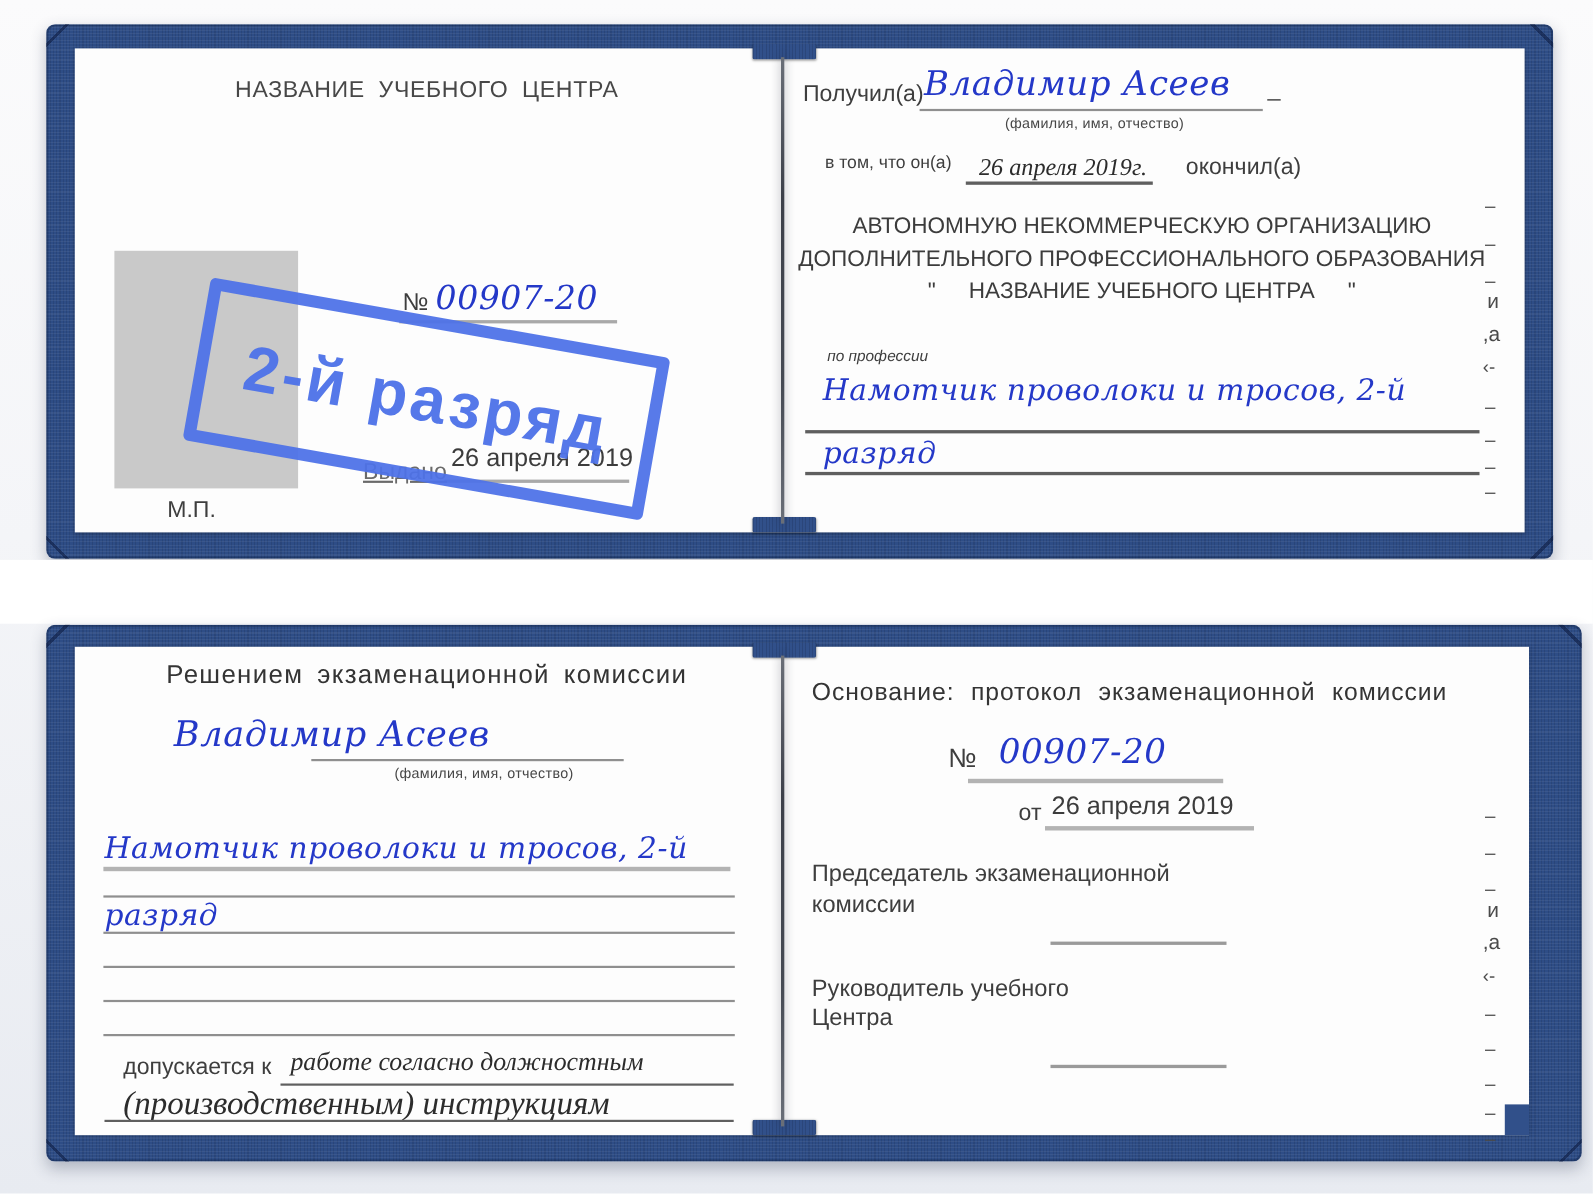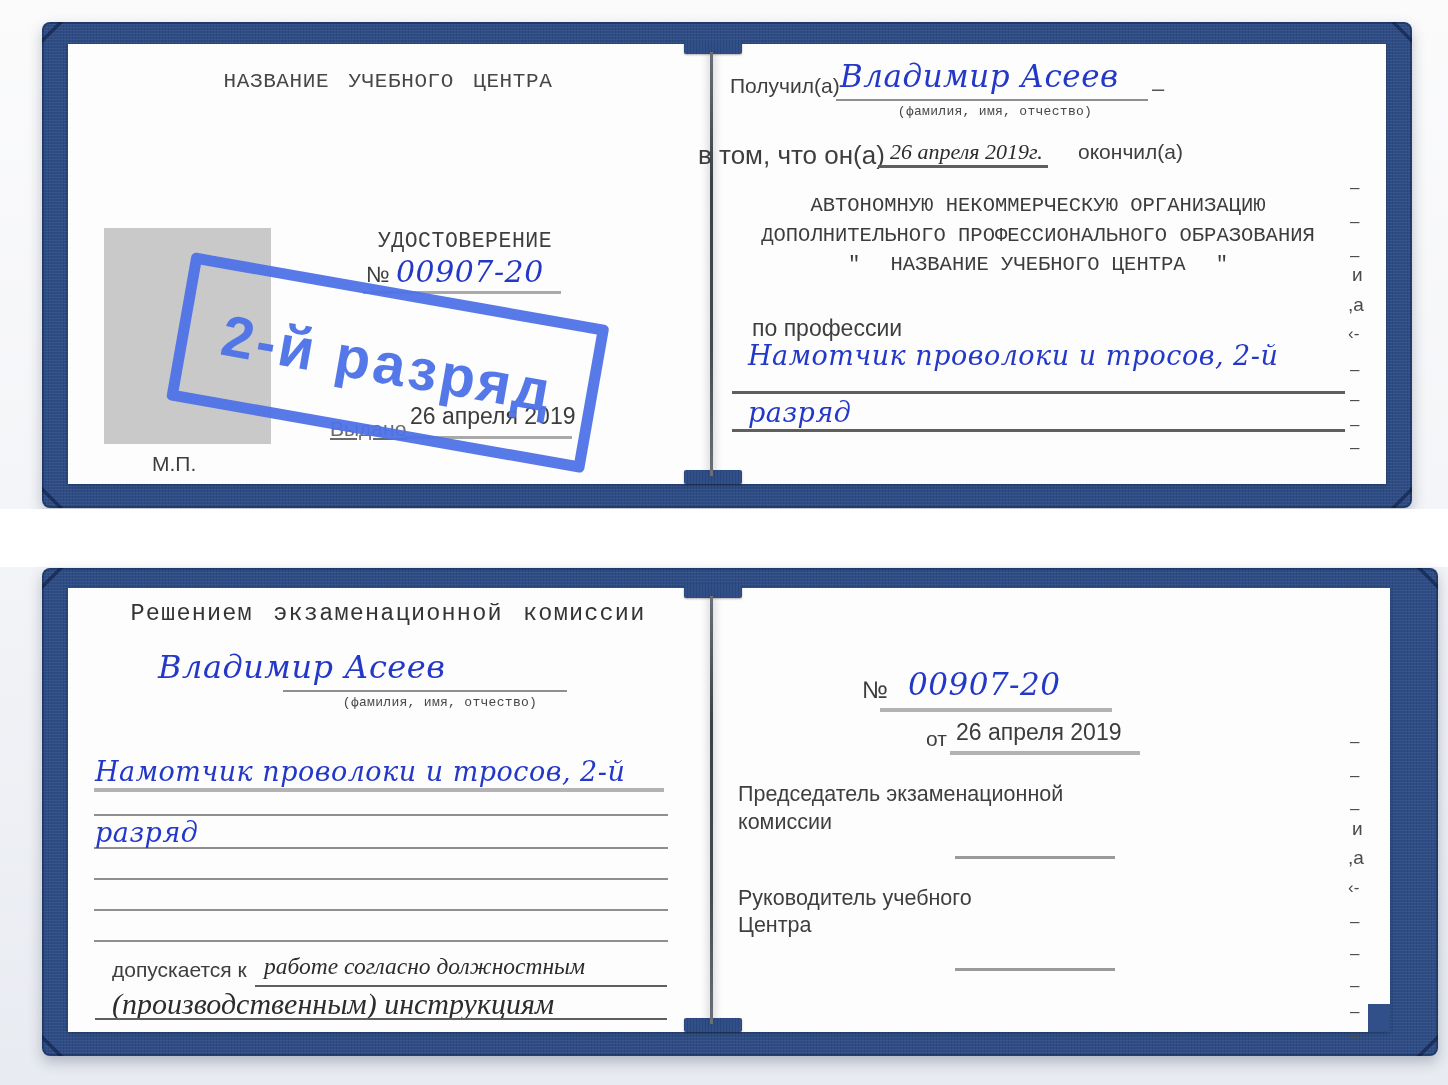--- a/index.html
+++ b/index.html
@@ -34,21 +34,21 @@
     box-shadow:0 0 9px rgba(40,45,60,.45);
   }
   .tab{
     background:
       repeating-linear-gradient(90deg, rgba(0,0,10,.12) 0 1px, transparent 1px 3px),
       #31508a;
     border-radius:2px;
     box-shadow:0 1px 2px rgba(0,0,0,.3);
   }
   .t{color:#3e3e3e;white-space:nowrap;}
-  .t-center{text-align:center;white-space:nowrap;font-family:Liberation Mono, monospace;}
+  .t-center{text-align:center;white-space:nowrap;}
   .script{
     font-family:"DejaVu Serif",serif;
     font-style:italic;
     color:#2438c8;
     white-space:nowrap;
     letter-spacing:.5px;
   }
   .fillserif{
     font-family:"Liberation Serif",serif;
     font-style:italic;
@@ -92,21 +92,20 @@
 
   <div class="abs pages" style="left:68px;top:44px;width:1318px;height:440px;"></div>
   <div class="abs tab" style="left:684px;top:40px;width:58px;height:14px;"></div>
   <div class="abs tab" style="left:684px;top:470px;width:58px;height:14px;"></div>
   <div class="abs fold" style="left:710px;top:52px;height:424px;"></div>
 
   <div class="abs t t-center" style="left:68px;top:70px;width:640px;font-size:21px;letter-spacing:.6px;word-spacing:6px;color:#474747;">НАЗВАНИЕ УЧЕБНОГО ЦЕНТРА</div>
 
   <div class="abs graybox" style="left:104px;top:228px;width:167px;height:216px;z-index:5;"></div>
 
-  <div class="abs t t-center" style="left:300px;top:229px;width:330px;font-size:21.5px;letter-spacing:.5px;z-index:10;">УДОСТОВЕРЕНИЕ</div>
 
   <div class="abs t" style="left:366px;top:262px;font-size:22px;z-index:10;">№</div>
   <div class="abs script" style="left:396px;top:254px;font-size:30px;z-index:10;">00907-20</div>
   <div class="abs line" style="left:363px;top:291px;width:198px;height:3px;z-index:8;"></div>
 
   <div class="abs stamp" style="left:192px;top:252px;width:402px;height:128px;">
     <span>2-й разряд</span>
   </div>
 
   <div class="abs t" style="left:330px;top:417px;font-size:21px;color:#6a6a6a;z-index:10;text-decoration:underline;">Выдано</div>
@@ -114,32 +113,32 @@
   <div class="abs line" style="left:404px;top:436px;width:168px;height:3px;z-index:8;"></div>
 
   <div class="abs t" style="left:152px;top:452px;font-size:21px;z-index:10;">М.П.</div>
 
   <div class="abs t" style="left:730px;top:74px;font-size:21px;">Получил(а)</div>
   <div class="abs script" style="left:840px;top:58px;font-size:31px;z-index:10;">Владимир Асеев</div>
   <div class="abs line-mid abs" style="position:absolute;left:836px;top:99px;width:312px;height:2px;"></div>
   <div class="abs hint t-center" style="left:850px;top:104px;width:290px;">(фамилия, имя, отчество)</div>
   <div class="abs t" style="left:1152px;top:76px;font-size:22px;color:#555;">–</div>
 
-  <div class="abs t" style="left:698px;top:140px;font-size:26px;text-align:center;">в том, что он(а)</div>
+  <div class="abs t" style="left:750px;top:140px;font-size:16px;text-align:center;">в том, что он(а)</div>
   <div class="abs fillserif" style="left:890px;top:139px;font-size:22px;">26 апреля 2019г.</div>
   <div class="abs line-dark" style="left:878px;top:165px;width:170px;height:2.5px;"></div>
   <div class="abs t" style="left:1078px;top:140px;font-size:21px;">окончил(а)</div>
 
   <div class="abs t t-center" style="left:718px;top:194px;width:640px;font-size:20.5px;color:#3c3c3c;">АВТОНОМНУЮ НЕКОММЕРЧЕСКУЮ ОРГАНИЗАЦИЮ</div>
   <div class="abs t t-center" style="left:718px;top:224px;width:640px;font-size:20.5px;color:#3c3c3c;">ДОПОЛНИТЕЛЬНОГО ПРОФЕССИОНАЛЬНОГО ОБРАЗОВАНИЯ</div>
   <div class="abs t t-center" style="left:718px;top:253px;width:640px;font-size:20.5px;color:#3c3c3c;">
     <span style="margin-right:30px;">"</span><span>НАЗВАНИЕ УЧЕБНОГО ЦЕНТРА</span><span style="margin-left:30px;">"</span>
   </div>
 
-  <div class="abs t" style="left:752px;top:315px;font-size:23px;">по профессии</div>
+  <div class="abs t" style="left:752px;top:315px;font-size:14px;font-style:italic;">по профессии</div>
   <div class="abs script" style="left:748px;top:340px;font-size:27px;">Намотчик проволоки и тросов, 2-й</div>
   <div class="abs line-dark" style="left:732px;top:391px;width:613px;height:2.5px;"></div>
   <div class="abs script" style="left:748px;top:397px;font-size:27px;">разряд</div>
   <div class="abs line-dark" style="left:732px;top:429px;width:613px;height:2.5px;"></div>
 
   <div class="abs frag" style="left:1350px;top:178px;">–</div>
   <div class="abs frag" style="left:1350px;top:212px;">–</div>
   <div class="abs frag" style="left:1350px;top:246px;">–</div>
   <div class="abs frag" style="left:1352px;top:264px;font-size:19px;">и</div>
   <div class="abs frag" style="left:1348px;top:294px;font-size:19px;">,а</div>
@@ -179,20 +178,21 @@
   <div class="abs line-mid" style="left:94px;top:878px;width:574px;height:2px;"></div>
   <div class="abs line-mid" style="left:94px;top:909px;width:574px;height:2px;"></div>
   <div class="abs line-mid" style="left:94px;top:940px;width:574px;height:2px;"></div>
 
   <div class="abs t" style="left:112px;top:958px;font-size:21px;">допускается к</div>
   <div class="abs fillserif" style="left:264px;top:953px;font-size:23.5px;">работе согласно должностным</div>
   <div class="abs line-dark" style="left:255px;top:985px;width:412px;height:2px;"></div>
   <div class="abs fillserif" style="left:112px;top:987px;font-size:30px;">(производственным) инструкциям</div>
   <div class="abs line-dark" style="left:95px;top:1018px;width:572px;height:2px;"></div>
 
+  <div class="abs t" style="left:738px;top:616px;font-size:22.5px;color:#343434;letter-spacing:.8px;word-spacing:8px;">Основание: протокол экзаменационной комиссии</div>
 
   <div class="abs t" style="left:862px;top:676px;font-size:24px;">№</div>
   <div class="abs script" style="left:908px;top:666px;font-size:31px;">00907-20</div>
   <div class="abs" style="left:880px;top:708px;width:232px;height:3.5px;background:#b3b3b3;"></div>
 
   <div class="abs t" style="left:926px;top:727px;font-size:21px;">от</div>
   <div class="abs t" style="left:956px;top:719px;font-size:23px;color:#3c3c3c;">26 апреля 2019</div>
   <div class="abs" style="left:950px;top:751px;width:190px;height:3.5px;background:#b3b3b3;"></div>
 
   <div class="abs t" style="left:738px;top:782px;font-size:21.5px;">Председатель экзаменационной</div>

